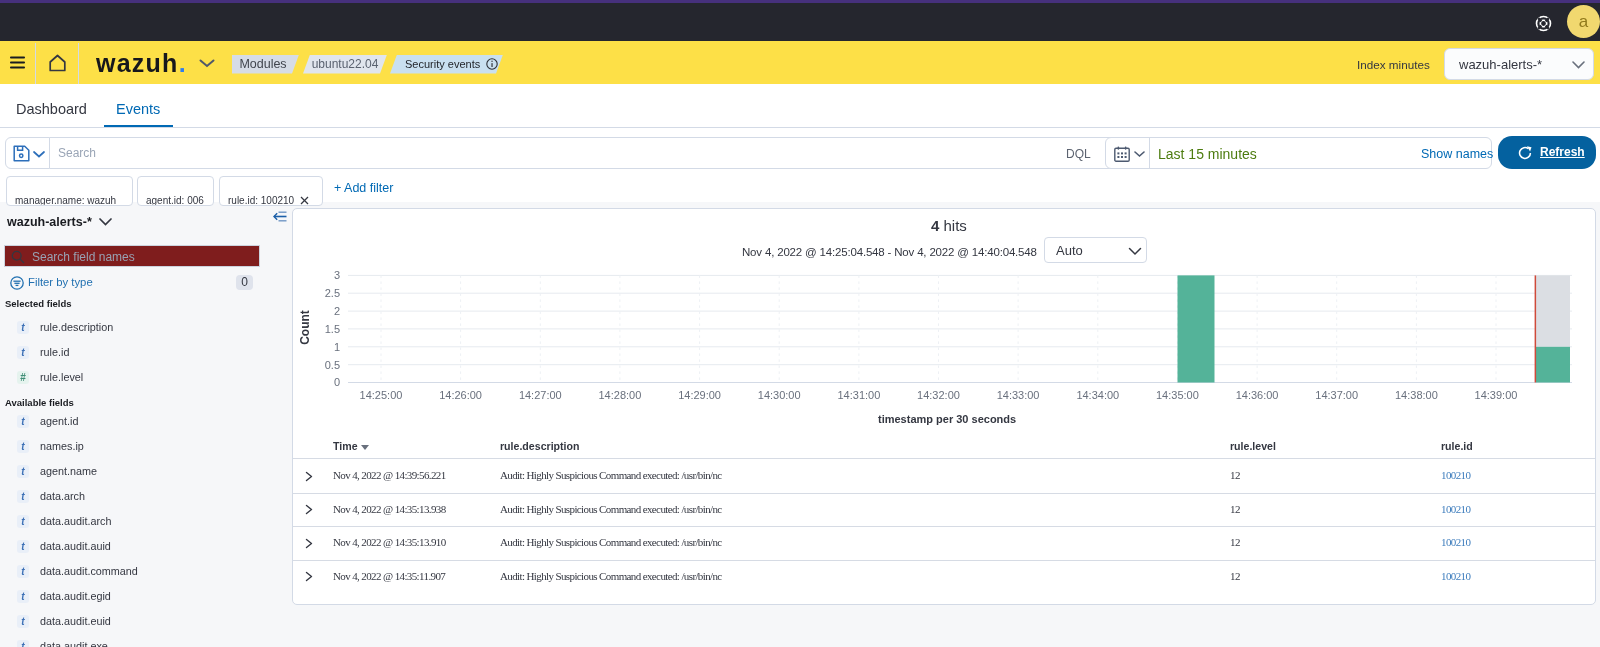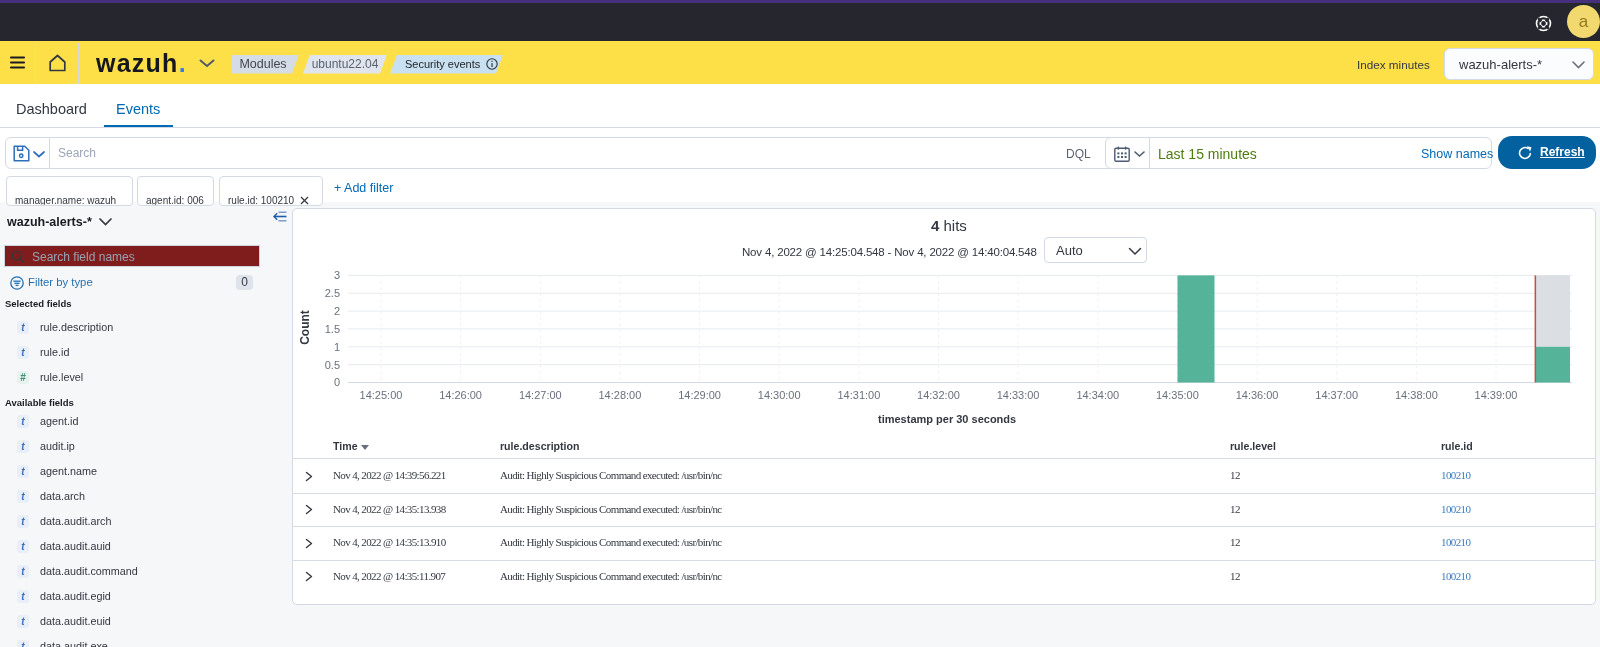--- a/index.html
+++ b/index.html
@@ -191,21 +191,21 @@
       <span class="tok tok-n" style="font-style:normal">#</span>
       <span class="fname">rule.level</span>
     </div>
   <div class="slabel" style="top:397px">Available fields</div>
   <div class="fieldrow" style="top:409px">
       <span class="tok tok-s">t</span>
       <span class="fname">agent.id</span>
     </div>
   <div class="fieldrow" style="top:434px">
       <span class="tok tok-s">t</span>
-      <span class="fname">audit.ip</span>
+      <span class="fname">names.ip</span>
     </div>
   <div class="fieldrow" style="top:459px">
       <span class="tok tok-s">t</span>
       <span class="fname">agent.name</span>
     </div>
   <div class="fieldrow" style="top:484px">
       <span class="tok tok-s">t</span>
       <span class="fname">data.arch</span>
     </div>
   <div class="fieldrow" style="top:509px">

